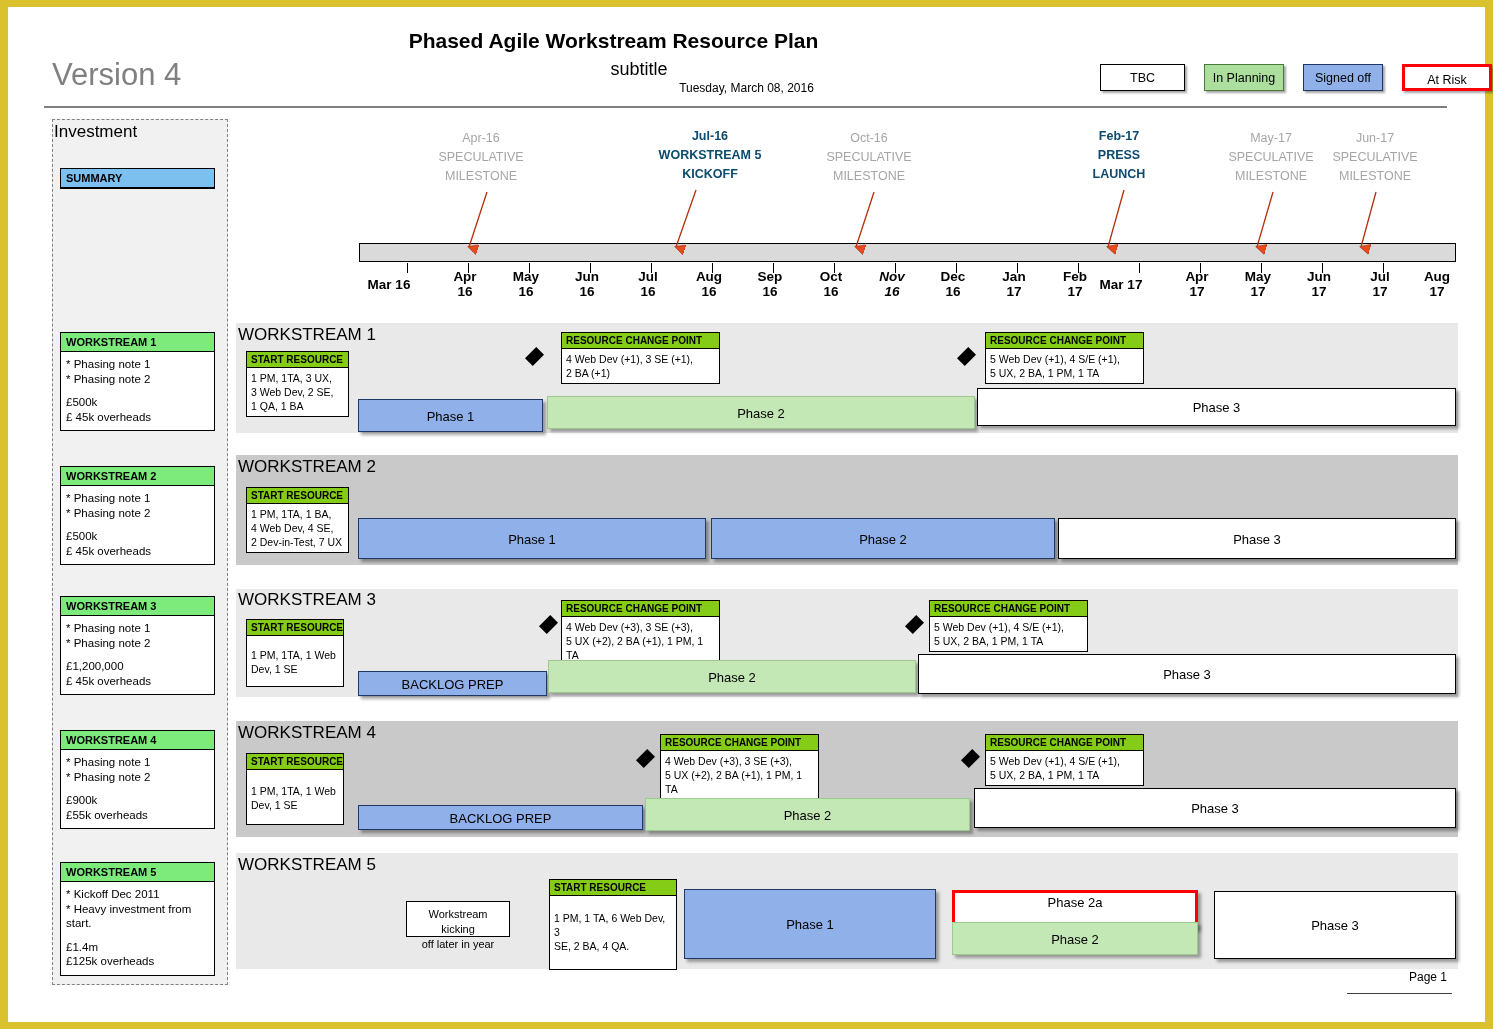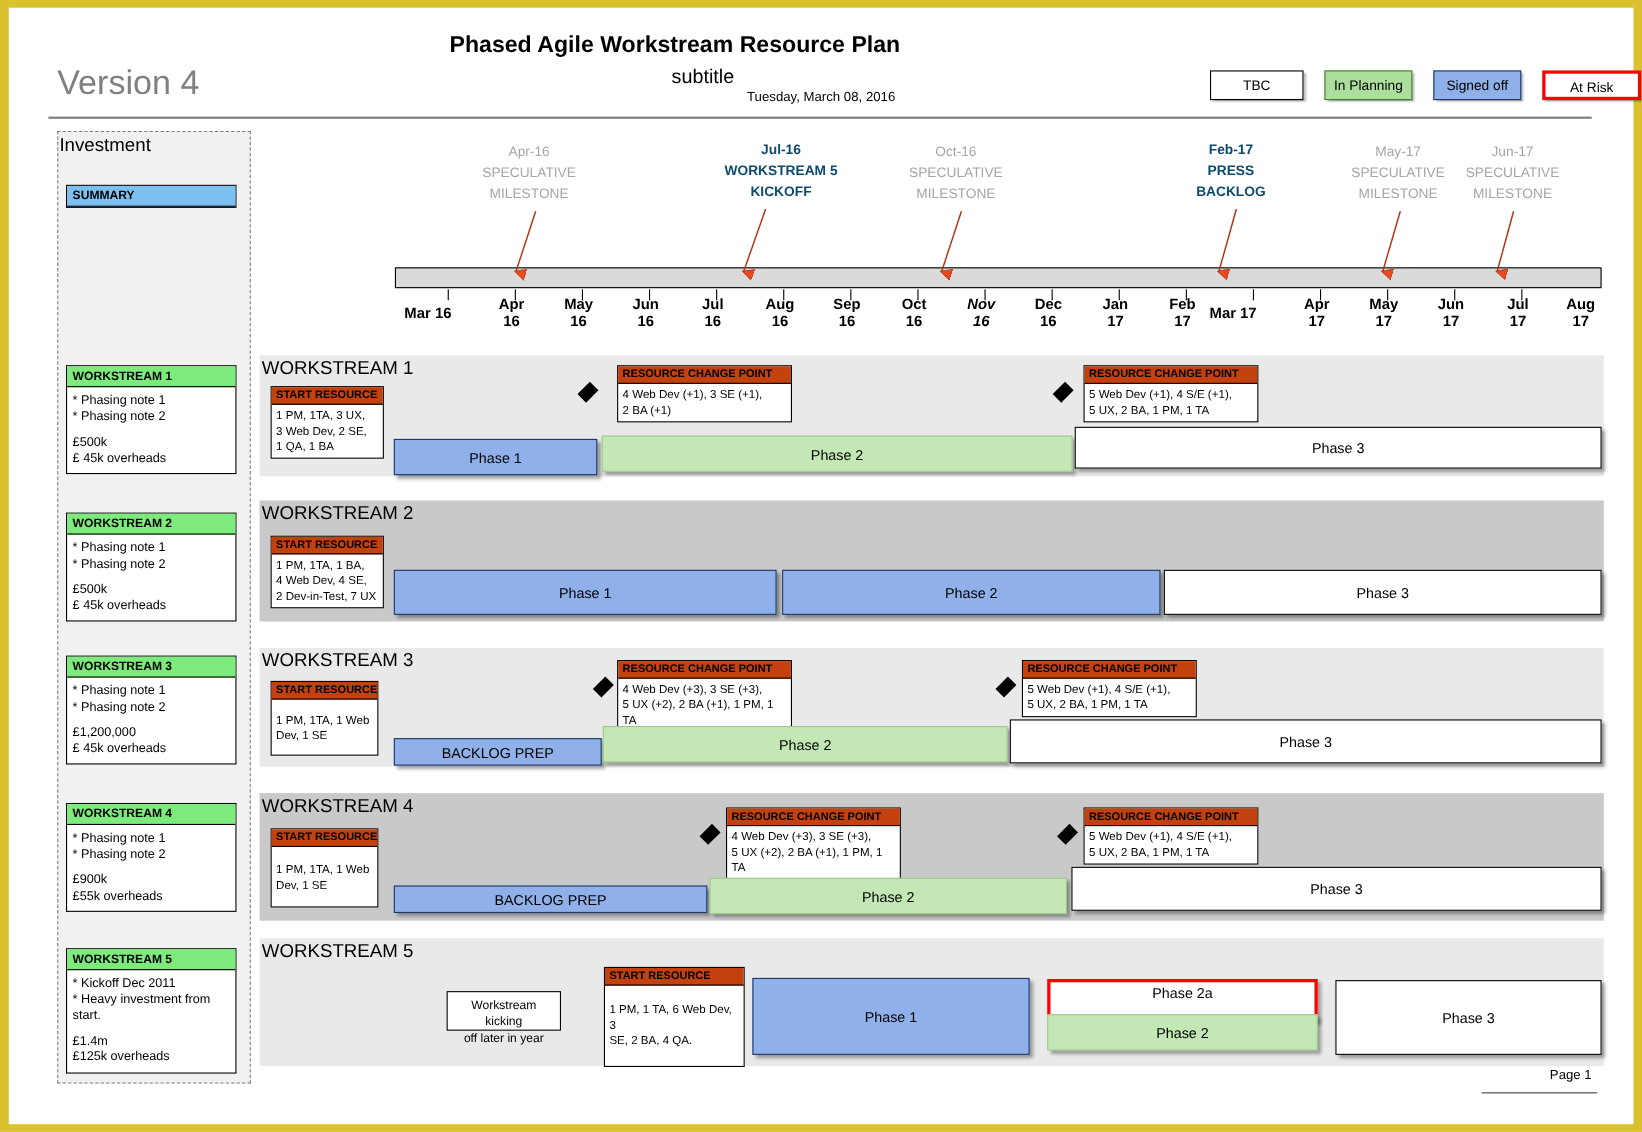--- a/index.html
+++ b/index.html
@@ -99,21 +99,21 @@
   .ws-band.dark{background:#c9c9c9;}
   .ws-heading{
     position:absolute;font-size:17px;color:#000;white-space:nowrap;
   }
 
   .note{
     position:absolute;background:#ffffff;border:1px solid #000;
     box-sizing:border-box;
   }
   .note-hd{
-    background:#c2410c;font-size:10px;font-weight:bold;color:#000;
+    background:#84cc16;font-size:10px;font-weight:bold;color:#000;
     padding:2px 3px 2px 4px;border-bottom:1px solid #000;white-space:nowrap;
   }
   .note-bd{
     font-size:10.5px;color:#000;line-height:14px;padding:3px 4px 3px 4px;
   }
 
   .bar{
     position:absolute;height:33px;line-height:33px;text-align:center;
     font-size:13px;color:#000;box-sizing:border-box;
     box-shadow:3px 3px 3px rgba(0,0,0,.35);
@@ -238,21 +238,21 @@
     <div>KICKOFF</div>
   </div>
   <div class="ms-note spec" style="left:786px;top:122px;">
     <div>Oct-16</div>
     <div>SPECULATIVE</div>
     <div>MILESTONE</div>
   </div>
   <div class="ms-note key" style="left:1036px;top:120px;">
     <div>Feb-17</div>
     <div>PRESS</div>
-    <div>BACKLOG</div>
+    <div>LAUNCH</div>
   </div>
   <div class="ms-note spec" style="left:1188px;top:122px;">
     <div>May-17</div>
     <div>SPECULATIVE</div>
     <div>MILESTONE</div>
   </div>
   <div class="ms-note spec" style="left:1292px;top:122px;">
     <div>Jun-17</div>
     <div>SPECULATIVE</div>
     <div>MILESTONE</div>

